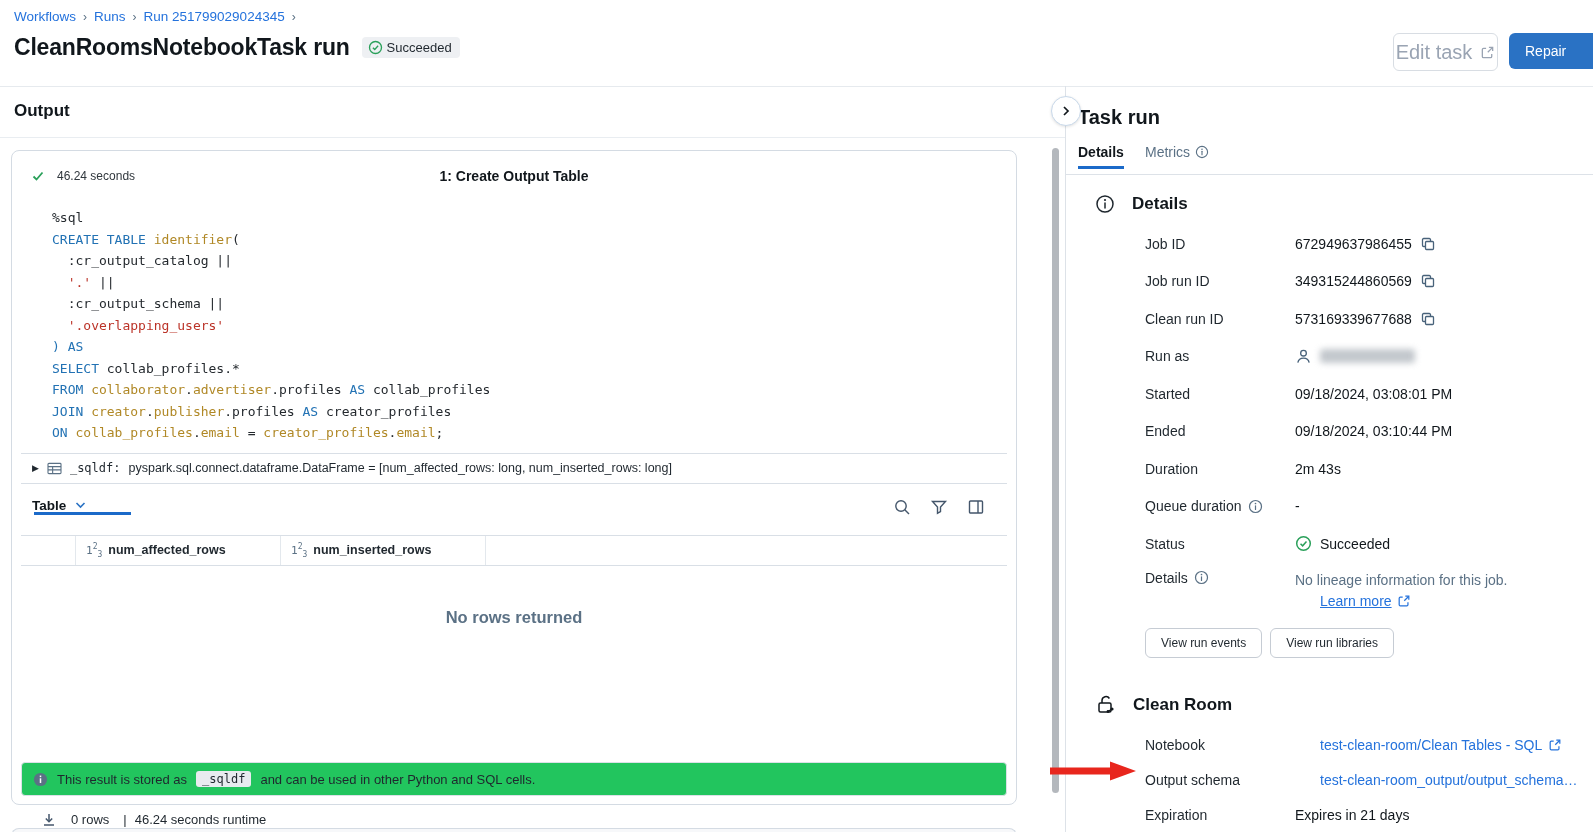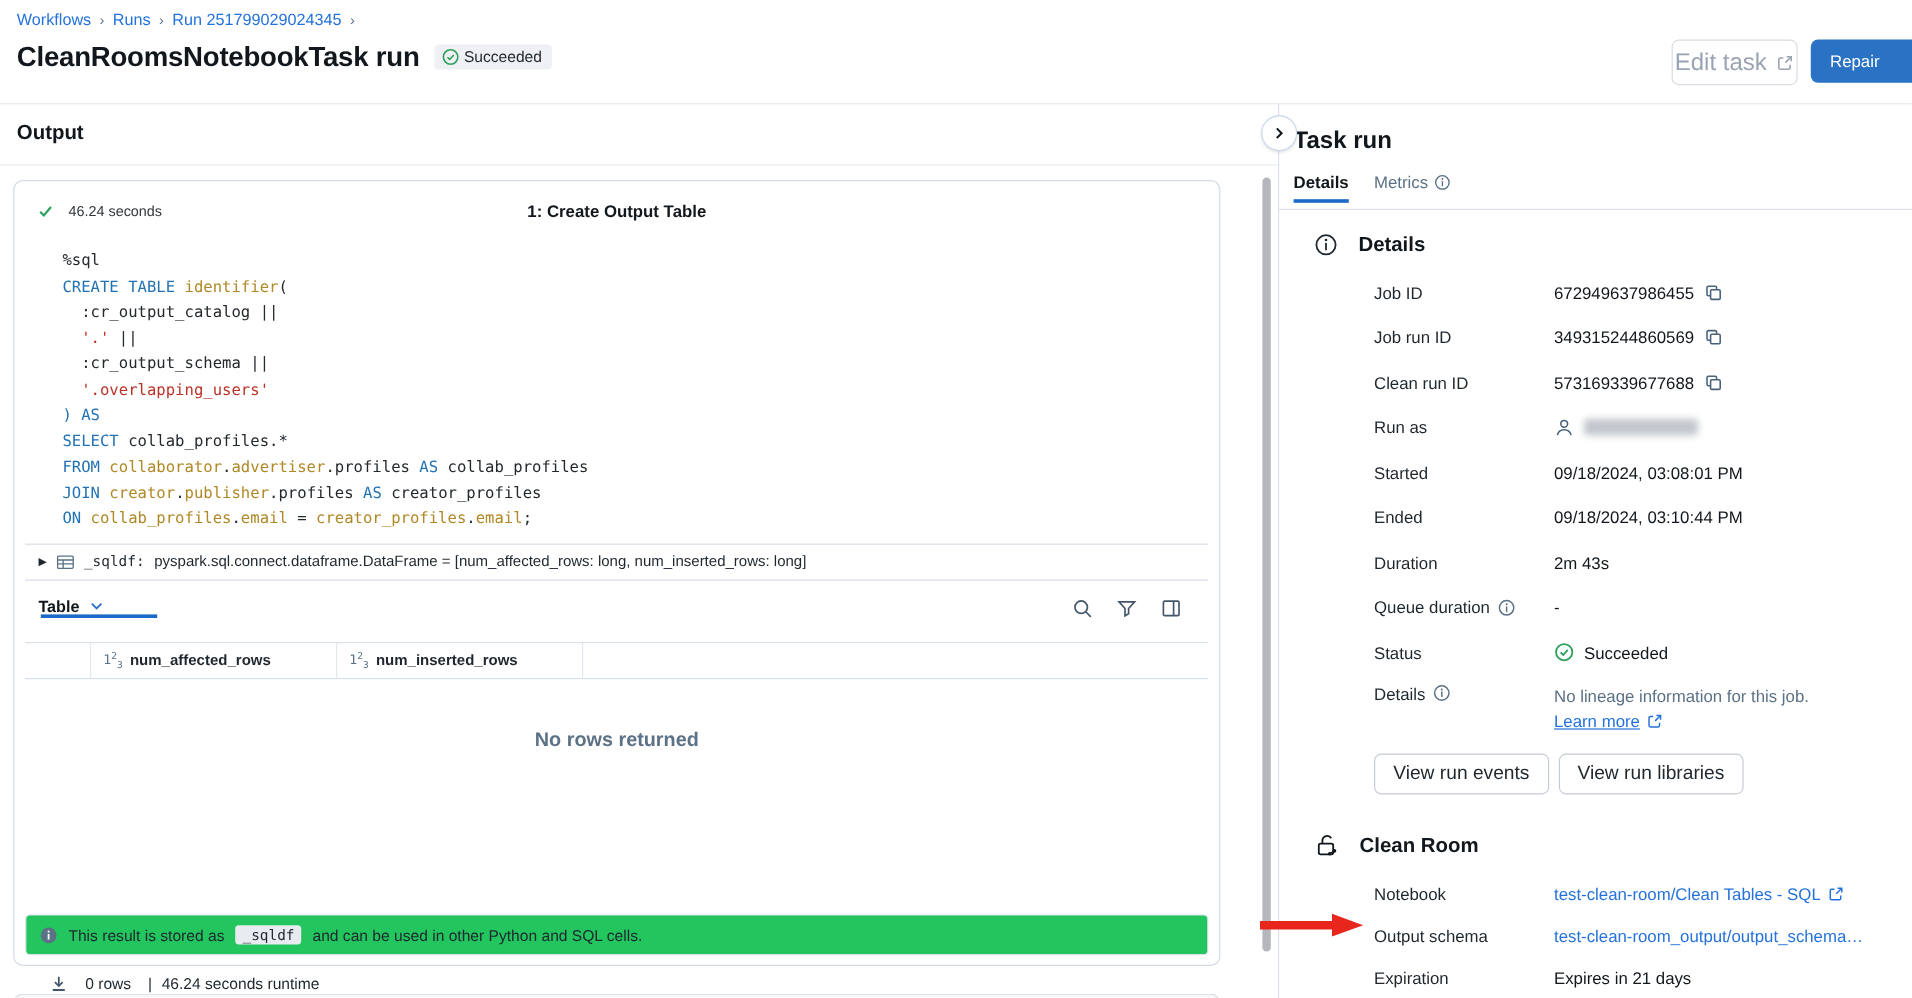--- a/index.html
+++ b/index.html
@@ -88,30 +88,30 @@
   #tab-details .tab-underline{position:absolute;left:0;bottom:-9px;width:100%;height:3px;background:#1b6ac9;}
   #tab-metrics{left:79px;color:#5b7185;}
 
   #details-heading{position:absolute;left:29px;top:108px;display:flex;align-items:center;gap:17px;}
   #details-heading .sect-title,#cleanroom-heading .sect-title{font-size:17px;font-weight:700;}
   #details-rows{position:absolute;left:79px;top:139px;width:440px;}
   .f-row{display:flex;min-height:37.5px;align-items:center;font-size:14px;}
   .f-row.tall{align-items:flex-start;padding-top:7px;min-height:56px;}
   .f-label{width:150px;color:#1f272e;display:flex;align-items:center;gap:6px;flex:none;}
   .f-value{color:#11171c;display:flex;align-items:center;gap:8px;}
-  .f-value a{color:var(--link);display:flex;align-items:center;gap:6px;}
+  .f-value a{color:var(--link);display:flex;align-items:center;gap:6px;margin-left:25px;}
   .muted{color:#5b7185;}
   .copy-icon{color:#48627a;cursor:pointer;}
   .info-icon{color:#5b7185;}
   .redacted{width:95px;height:14px;background:#9aa2ab;border-radius:3px;filter:blur(3px);opacity:.6;}
   .lineage-val{line-height:21px;}
   .status-check,.badge-check{color:var(--success);}
 
   #panel-buttons{position:absolute;left:79px;top:542px;display:flex;gap:8px;}
-  .panel-btn{border:1px solid #c6ccd4;border-radius:6px;background:#fff;font-size:16px;color:#1f272e;
+  .panel-btn{border:1px solid #c6ccd4;border-radius:6px;background:#fff;font-size:12px;color:#1f272e;
     padding:7px 15px;cursor:pointer;font-family:inherit;}
 
   #cleanroom-heading{position:absolute;left:29px;top:608px;display:flex;align-items:center;gap:16px;}
   #cleanroom-rows{position:absolute;left:79px;top:641px;width:440px;}
   .cr-row{display:flex;min-height:35px;align-items:center;font-size:14px;}
   .cr-row .f-value{max-width:270px;}
   .cr-row .f-value a span.trunc{white-space:nowrap;overflow:hidden;text-overflow:ellipsis;max-width:258px;display:block;}
 
   #red-arrow{left:1050px;top:757px;z-index:6;}
 </style>

